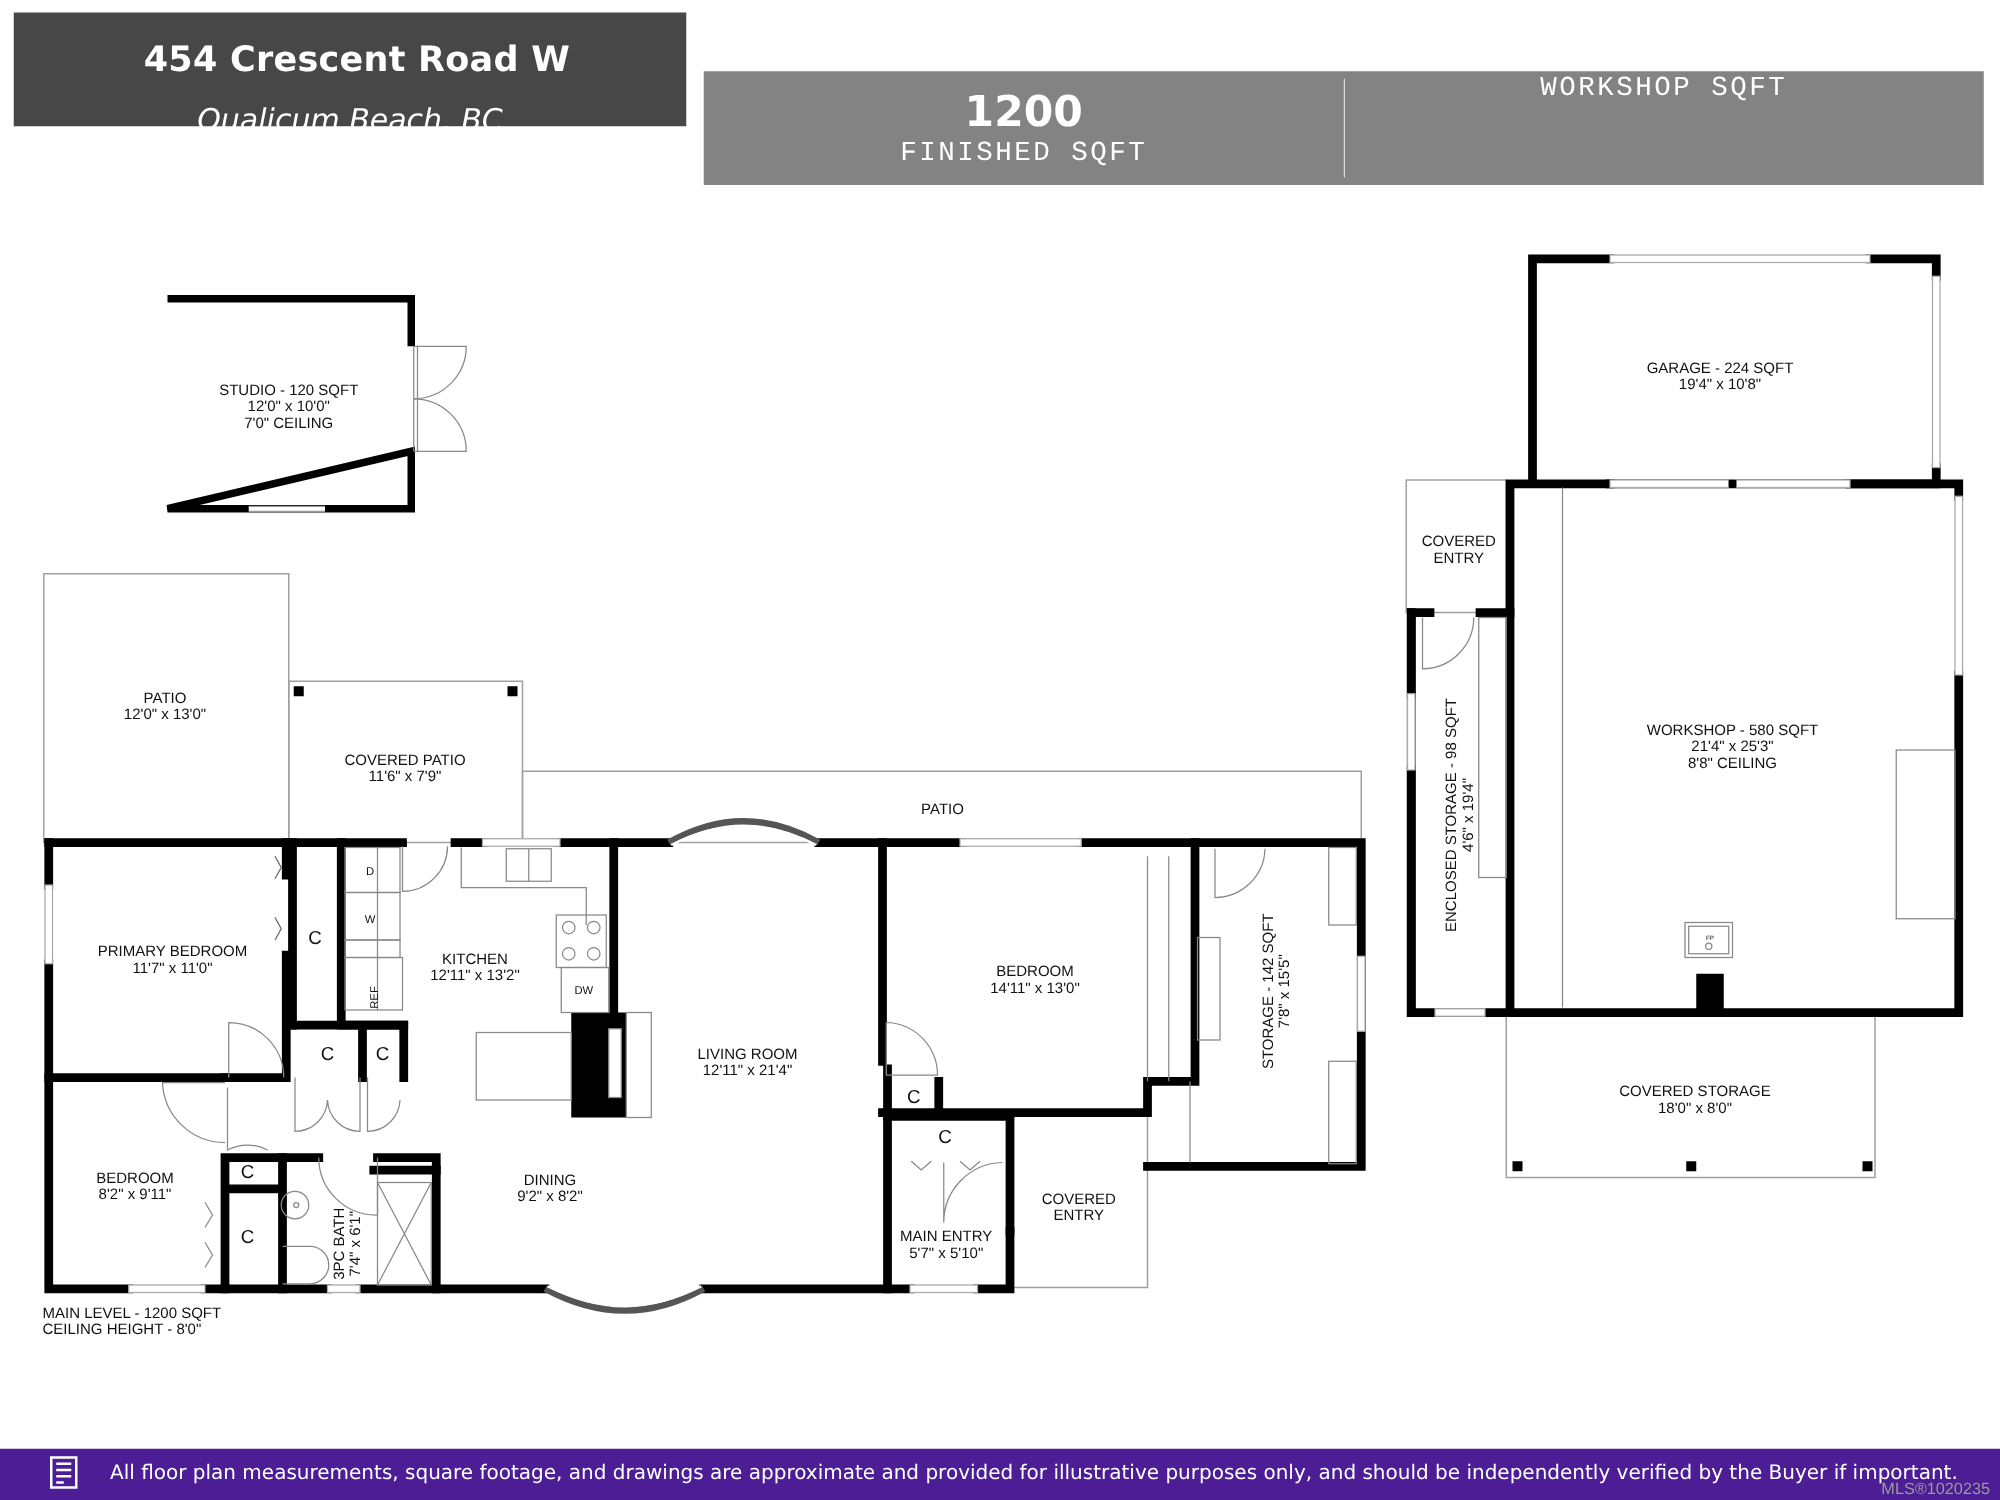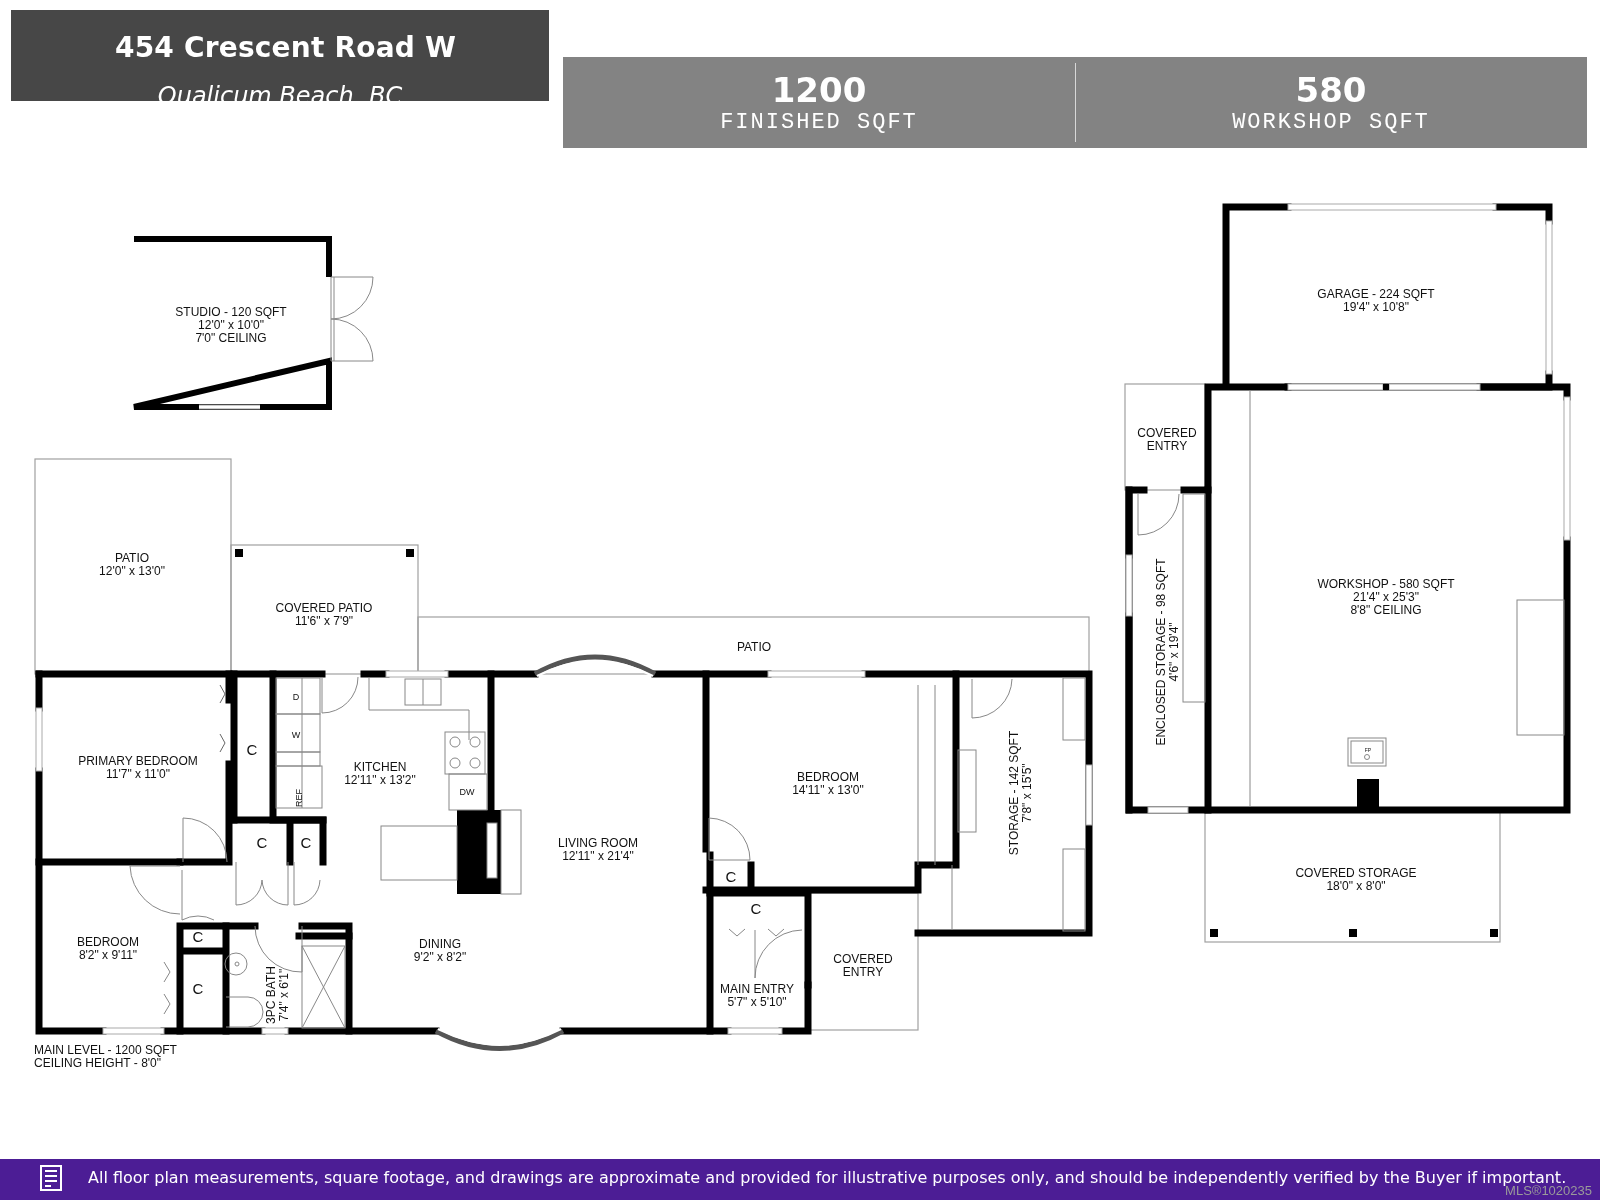--- a/index.html
+++ b/index.html
@@ -27,21 +27,20 @@
 <div class="hdr-left">
   <div class="addr">454 Crescent Road W</div>
   <div class="city">Qualicum Beach, BC</div>
 </div>
 <div class="hdr-right">
   <div class="stat">
     <div class="num">1200</div>
     <div class="lbl">FINISHED SQFT</div>
   </div>
   <div class="stat">
-    <div class="num">580</div>
     <div class="lbl">WORKSHOP SQFT</div>
   </div>
 </div>
 
 <svg id="plan" viewBox="0 0 1600 1200">
 
   <g stroke="#a0a0a0" stroke-width="1.2" fill="none">
     <rect x="35" y="459" width="196" height="215"></rect>
     <rect x="231" y="545" width="187" height="129"></rect>
     <rect x="418" y="617" width="671" height="57"></rect>

